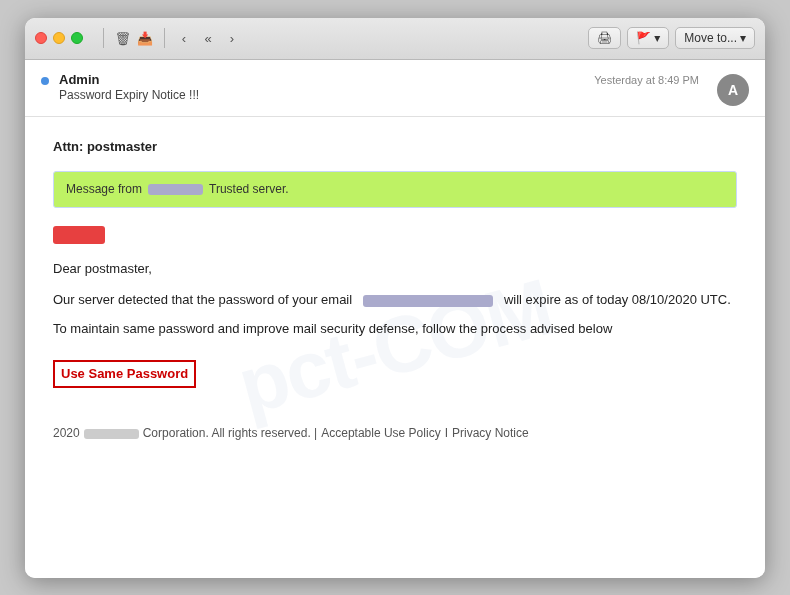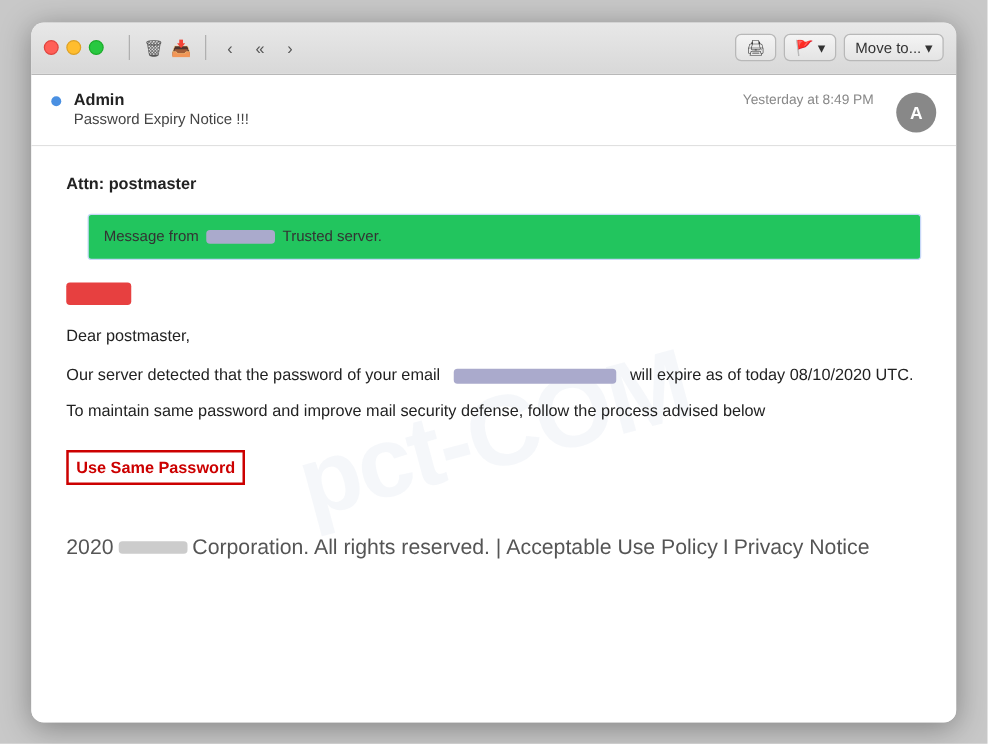--- a/index.html
+++ b/index.html
@@ -211,31 +211,30 @@
       color: #222;
       line-height: 1.6;
     }
 
     .attn-line {
       font-weight: 700;
       margin-bottom: 14px;
     }
 
     .message-box {
-      background: #22c55e;
+      background: #bef264;
       border: 1px solid #c8d8f8;
       padding: 8px 12px;
       border-radius: 3px;
       margin-bottom: 16px;
       font-size: 12px;
       color: #333;
       display: flex;
       align-items: center;
       gap: 6px;
-      margin-left: 17px;
     }
 
     .blurred-domain {
       display: inline-block;
       width: 55px;
       height: 11px;
       background: #aac;
       border-radius: 3px;
       vertical-align: middle;
     }
@@ -267,21 +266,21 @@
       color: #cc0000;
       font-weight: 600;
       border: 2px solid #cc0000;
       padding: 2px 6px;
       font-size: 13px;
       cursor: pointer;
       margin: 12px 0 20px 0;
     }
 
     .footer-line {
-      font-size: 17px;
+      font-size: 12px;
       color: #555;
       margin-top: 16px;
       display: flex;
       align-items: center;
       gap: 4px;
     }
 
     .footer-link {
       color: #555;
       text-decoration: none;

